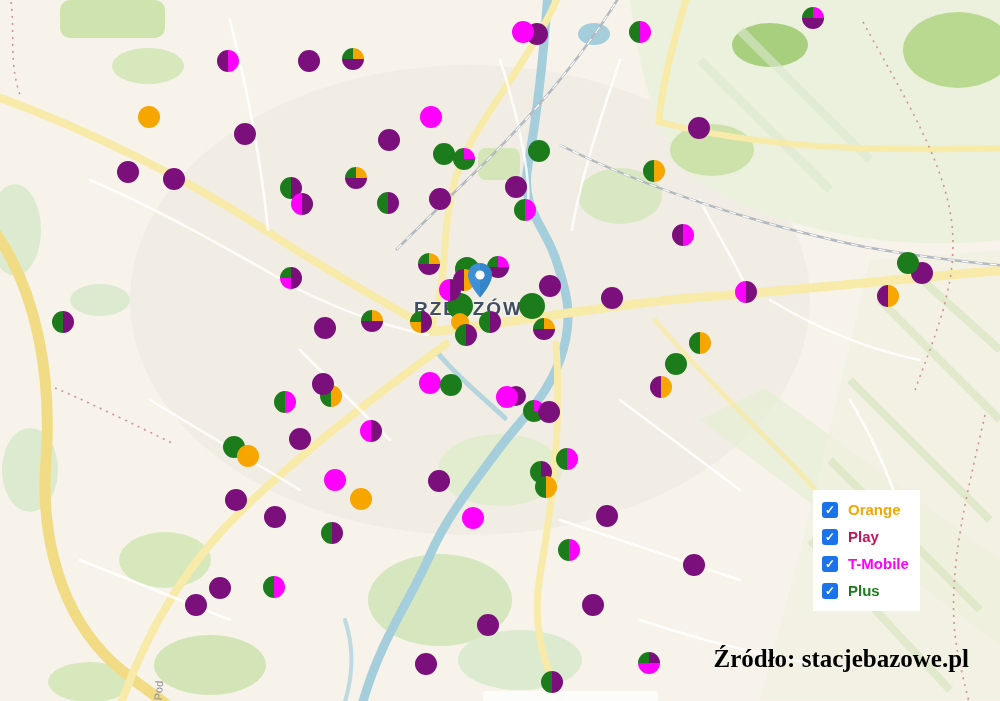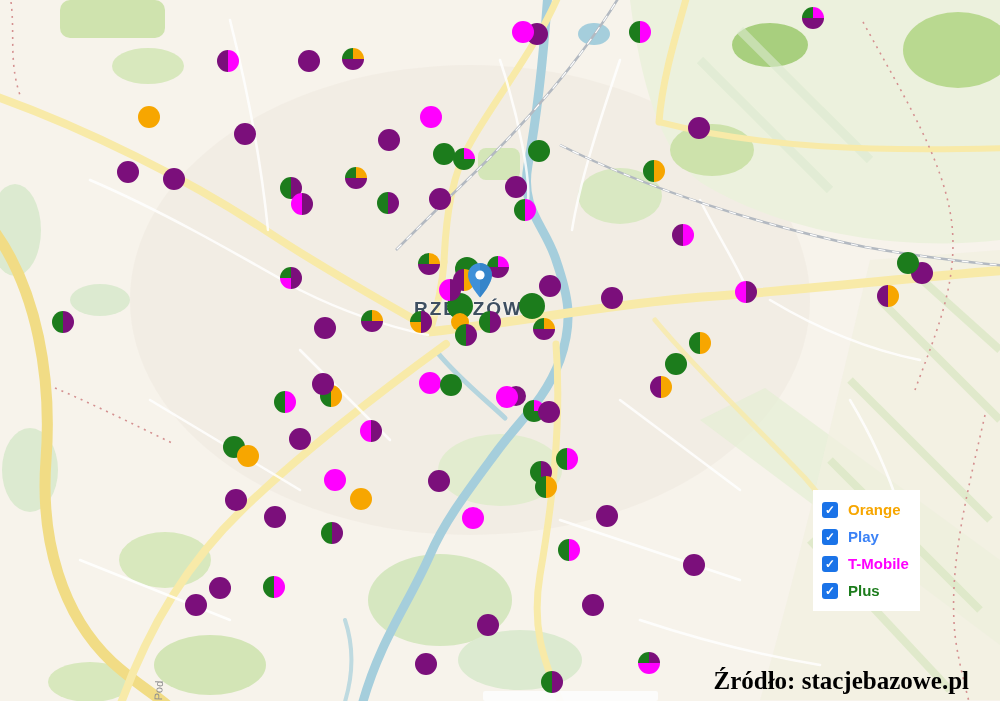--- a/index.html
+++ b/index.html
@@ -29,21 +29,21 @@
   .legend-row{display:flex;align-items:center;height:27px;}
   .cb{
     width:16px;height:16px;border-radius:3px;background:#1a73e8;
     color:#fff;font-size:12px;font-weight:bold;line-height:16px;
     text-align:center;flex:0 0 16px;
   }
   .legend-label{margin-left:10px;font-size:15px;font-weight:bold;white-space:nowrap;}
   .source{
     position:absolute;z-index:4;right:31px;top:645px;
     font-family:"Liberation Serif",serif;font-weight:bold;
-    font-size:25px;color:#000;white-space:nowrap;margin-top:22px;
+    font-size:25px;color:#000;white-space:nowrap;
   }
 </style>
 </head>
 <body>
 
 <div class="stage">
 
   <svg class="map-bg" width="1000" height="701" viewBox="0 0 1000 701">
     <rect width="1000" height="701" fill="#f7f3eb"></rect>
     <ellipse cx="470" cy="300" rx="340" ry="235" fill="#f0eae0" opacity="0.65"></ellipse>
@@ -233,21 +233,21 @@
   </svg>
 
   <div class="legend">
     <div id="legend-rows">
         <div class="legend-row">
           <span class="cb" style="background: rgb(26, 115, 232);">✓</span>
           <span class="legend-label" style="color: rgb(247, 166, 0);">Orange</span>
         </div>
         <div class="legend-row">
           <span class="cb" style="background: rgb(26, 115, 232);">✓</span>
-          <span class="legend-label" style="color: #3b82f6;">Play</span>
+          <span class="legend-label" style="color: #be185d;">Play</span>
         </div>
         <div class="legend-row">
           <span class="cb" style="background: rgb(26, 115, 232);">✓</span>
           <span class="legend-label" style="color: rgb(255, 0, 255);">T-Mobile</span>
         </div>
         <div class="legend-row">
           <span class="cb" style="background: rgb(26, 115, 232);">✓</span>
           <span class="legend-label" style="color: rgb(28, 124, 28);">Plus</span>
         </div>
       </div>

